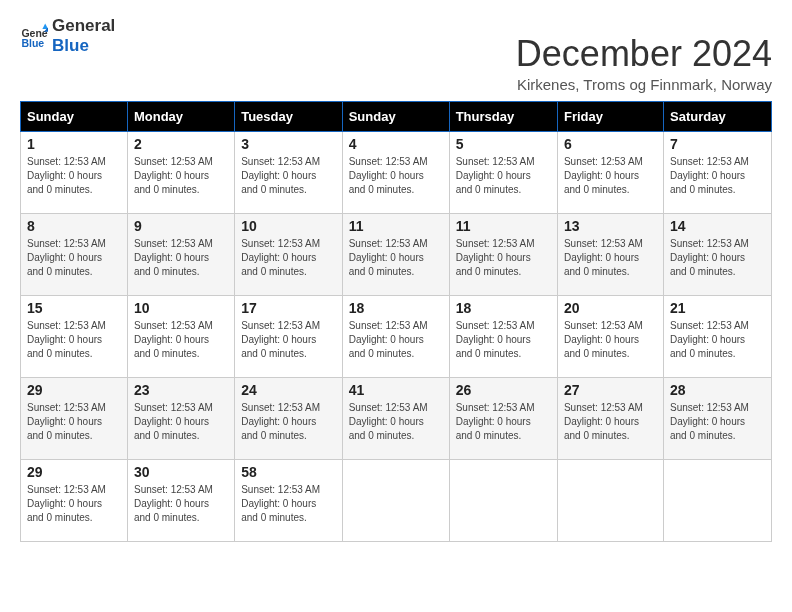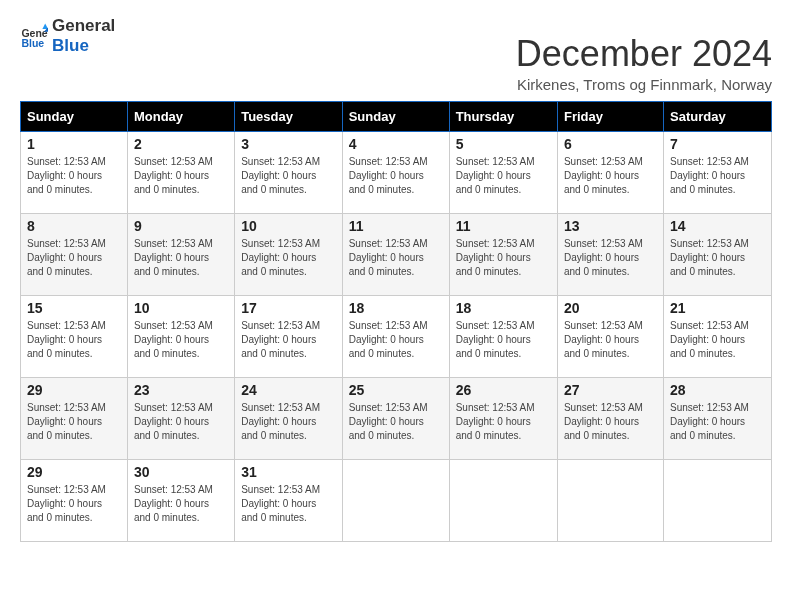--- a/index.html
+++ b/index.html
@@ -269,21 +269,21 @@
 Daylight: 0 hours
 and 0 minutes.</div>
           </td>
           <td>
             <span class="day-number">24</span>
             <div class="day-info" style="white-space: pre-line;">Sunset: 12:53 AM
 Daylight: 0 hours
 and 0 minutes.</div>
           </td>
           <td>
-            <span class="day-number">25</span>
+            <span class="day-number">41</span>
             <div class="day-info" style="white-space: pre-line;">Sunset: 12:53 AM
 Daylight: 0 hours
 and 0 minutes.</div>
           </td>
           <td>
             <span class="day-number">26</span>
             <div class="day-info" style="white-space: pre-line;">Sunset: 12:53 AM
 Daylight: 0 hours
 and 0 minutes.</div>
           </td>
@@ -307,21 +307,21 @@
 Daylight: 0 hours
 and 0 minutes.</div>
           </td>
           <td>
             <span class="day-number">30</span>
             <div class="day-info" style="white-space: pre-line;">Sunset: 12:53 AM
 Daylight: 0 hours
 and 0 minutes.</div>
           </td>
           <td>
-            <span class="day-number">31</span>
+            <span class="day-number">58</span>
             <div class="day-info" style="white-space: pre-line;">Sunset: 12:53 AM
 Daylight: 0 hours
 and 0 minutes.</div>
           </td>
           <td class="empty-cell"></td>
           <td class="empty-cell"></td>
           <td class="empty-cell"></td>
           <td class="empty-cell"></td>
         </tr>
       </tbody>

